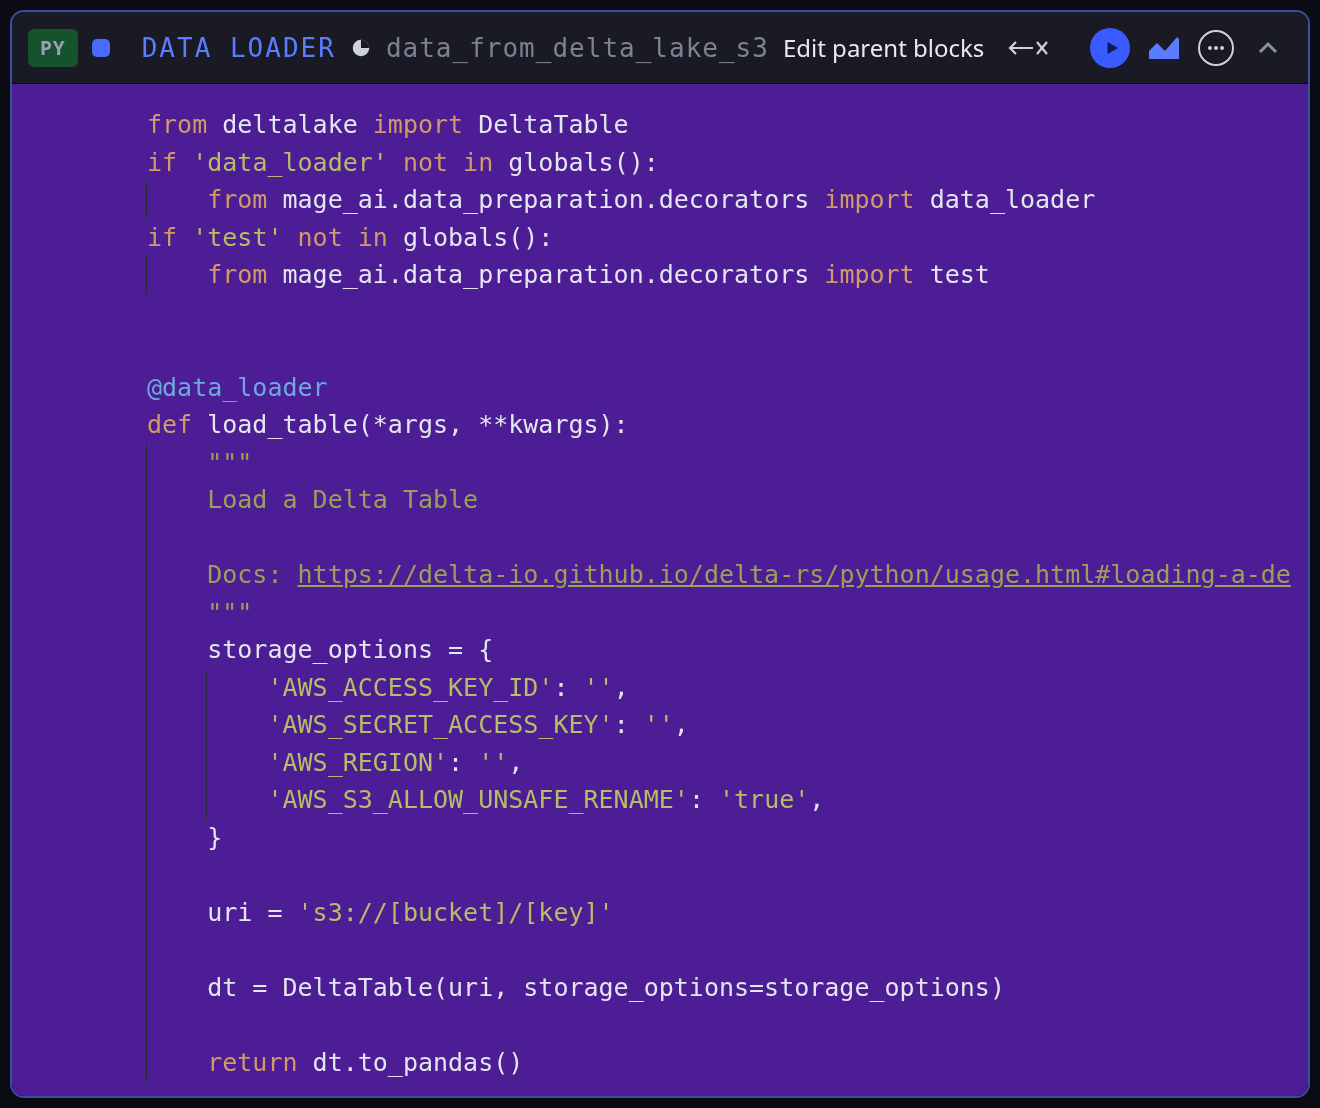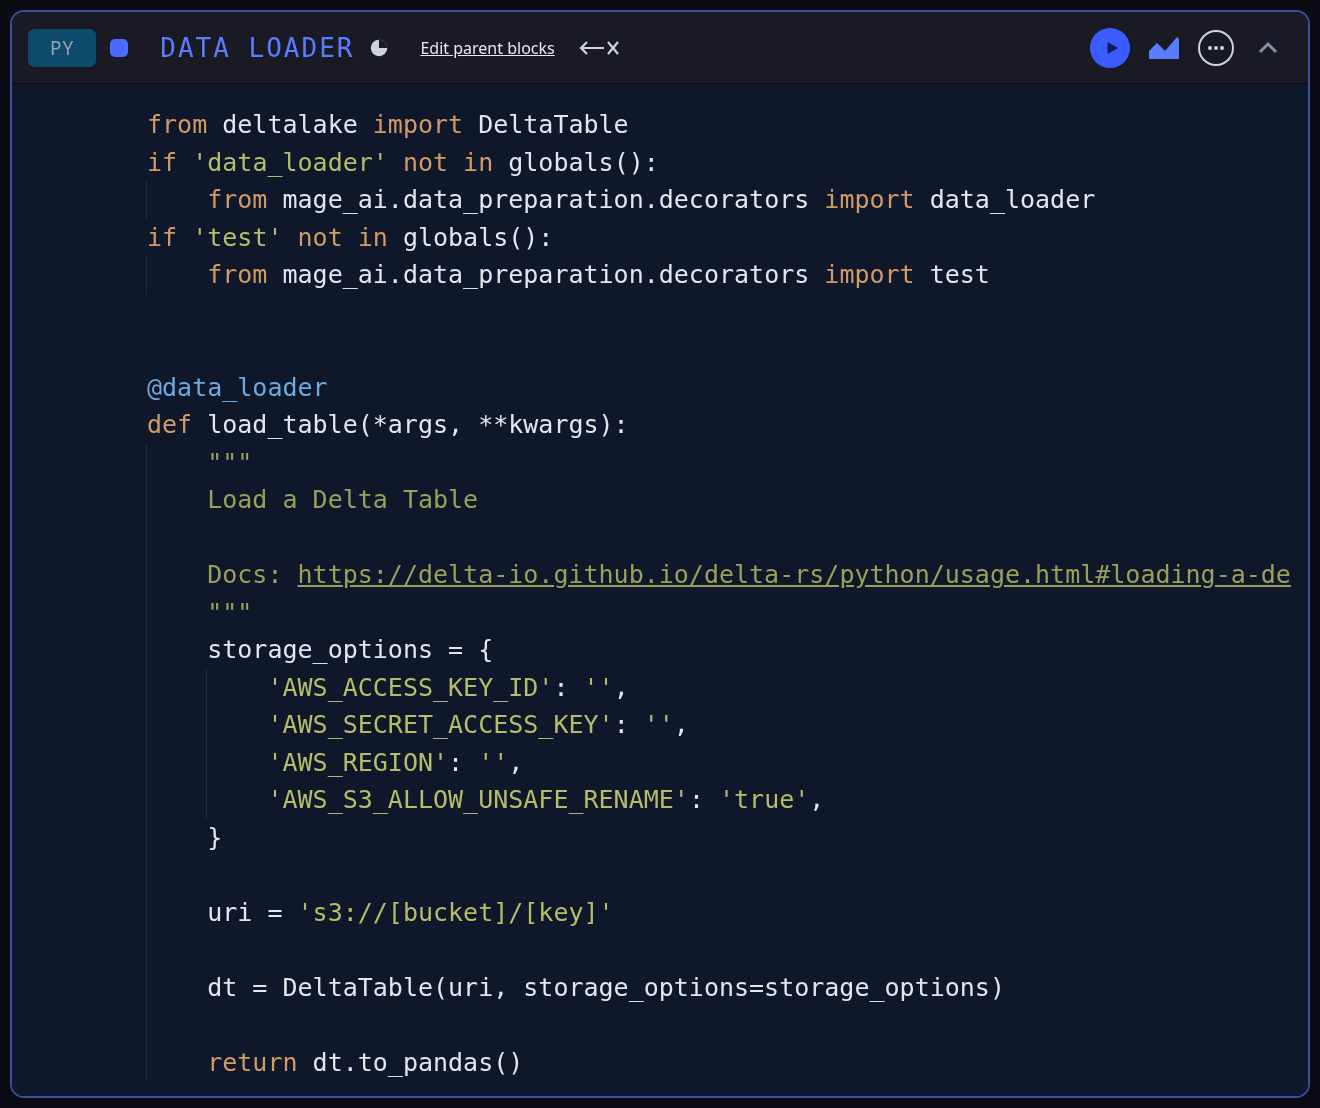--- a/index.html
+++ b/index.html
@@ -24,25 +24,25 @@
   .toolbar {
     background: #1a1a24;
     height: 72px;
     display: flex;
     align-items: center;
     padding: 0 20px 0 16px;
     gap: 14px;
     border-bottom: 1px solid #0b0b14;
   }
   .py-badge {
-    background: #0c4a6e;
+    background: #14532d;
     color: #9aa0b0;
-    font-weight: 400;
+    font-weight: 700;
     font-size: 19px;
-    padding: 6px 22px;
+    padding: 6px 12px;
     border-radius: 6px;
     letter-spacing: 1px;
   }
   .color-dot {
     width: 18px;
     height: 18px;
     border-radius: 5px;
     background: #476cff;
   }
   .block-type {
@@ -59,23 +59,21 @@
     flex: 0 0 auto;
   }
   .block-name {
     font-family: ui-monospace, SFMono-Regular, Menlo, monospace;
     color: #7d8193;
     font-size: 26px;
     letter-spacing: 1px;
   }
   .edit-link {
     color: #e8e8ef;
-    font-size: 16px;
-    text-decoration: underline;
-    margin-left: 16px;
+    font-size: 24px;
     cursor: pointer;
   }
   .arrow-x {
     display: flex;
     align-items: center;
     color: #cfd2dc;
     margin-left: 8px;
     cursor: pointer;
   }
   .spacer { flex: 1; }
@@ -98,21 +96,21 @@
     width: 36px;
     height: 36px;
   }
   .chevron-up {
     color: #8a8fa3;
     cursor: pointer;
   }
 
   .code-area {
     flex: 1;
-    background: #0f172a;
+    background: #4c1d95;
     padding: 22px 0 0 0;
     overflow: hidden;
   }
   pre.code {
     font-family: ui-monospace, SFMono-Regular, "SF Mono", Menlo, Consolas, monospace;
     font-size: 25px;
     line-height: 1.50;
     color: #e4e6ee;
     padding-left: 135px;
     white-space: pre;
@@ -139,20 +137,21 @@
   <div class="toolbar">
     <div class="py-badge">PY</div>
     <div class="color-dot"></div>
     <div class="block-type">DATA LOADER</div>
     <div class="pie-icon">
       <svg viewBox="0 0 24 24" width="22" height="22">
         <circle cx="12" cy="12" r="9" fill="#cfd2dc"></circle>
         <path d="M12 3 A9 9 0 0 1 21 12 L12 12 Z" fill="#1a1a24"></path>
       </svg>
     </div>
+    <div class="block-name">data_from_delta_lake_s3</div>
     <div class="edit-link">Edit parent blocks</div>
     <div class="arrow-x">
       <svg width="44" height="24" viewBox="0 0 44 24" fill="none" stroke="#cfd2dc" stroke-width="2.2">
         <line x1="4" y1="12" x2="27" y2="12"></line>
         <polyline points="10,6 4,12 10,18"></polyline>
         <line x1="31" y1="6" x2="41" y2="18"></line>
         <line x1="41" y1="6" x2="31" y2="18"></line>
       </svg>
     </div>
     <div class="spacer"></div>

